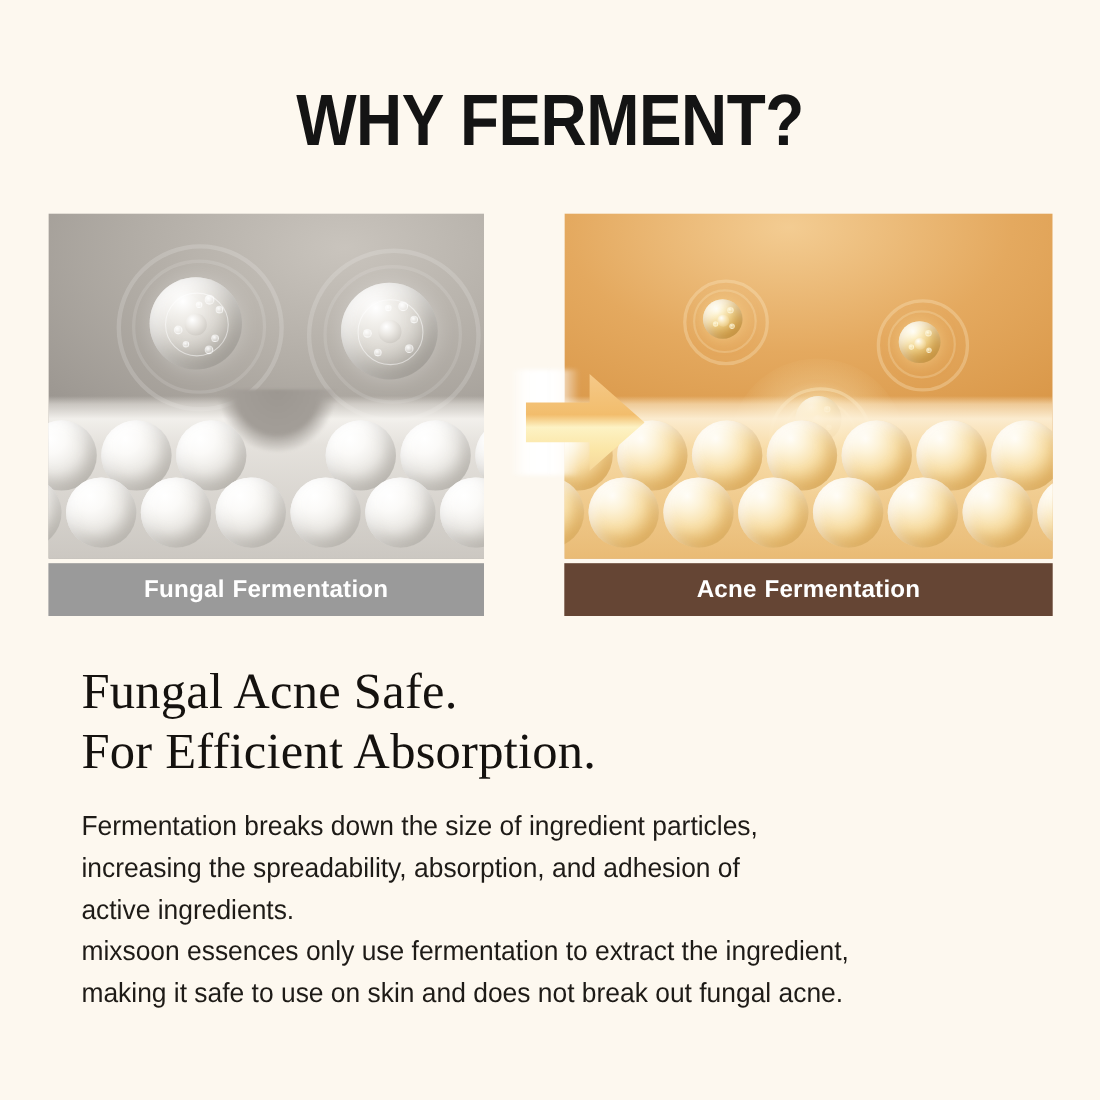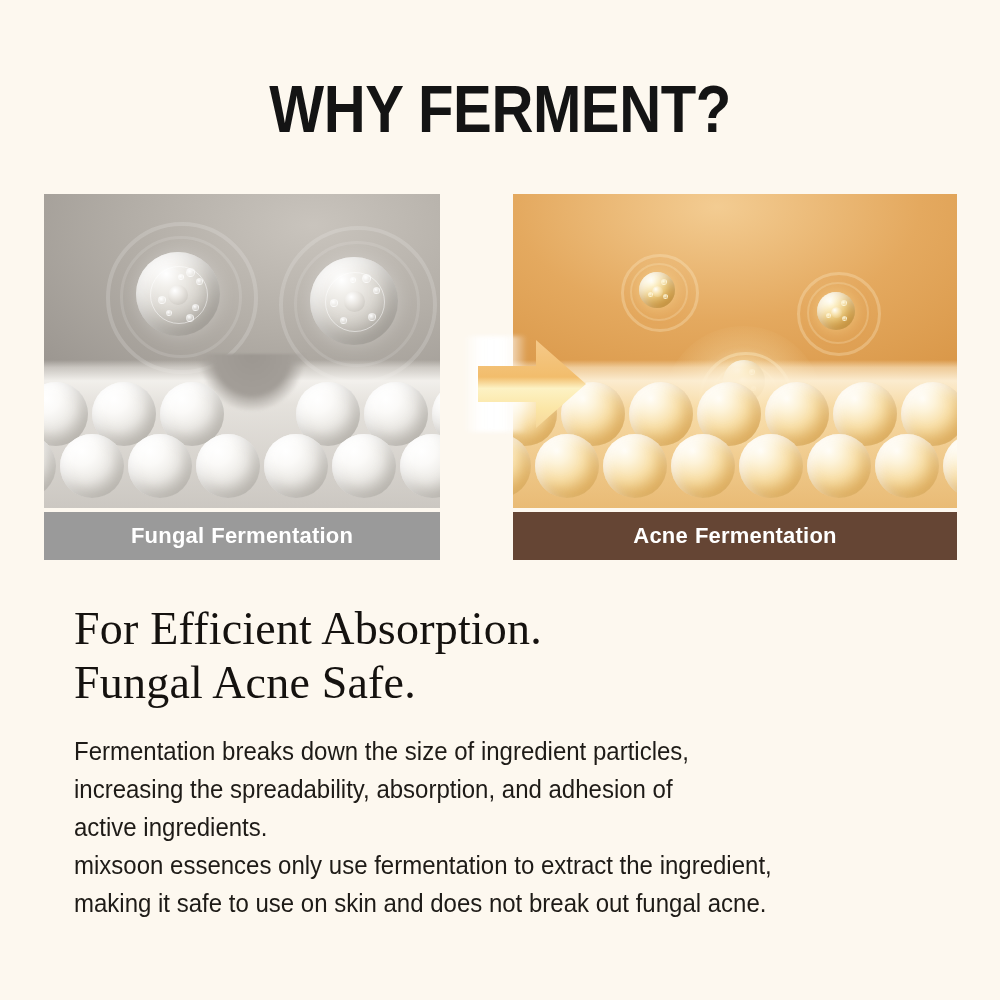--- a/index.html
+++ b/index.html
@@ -443,22 +443,22 @@
       <span class="label-strong">Fungal</span>
       <span class="label-light">Fermentation</span>
     </div>
     <div class="label-bar right">
       <span class="label-strong">Acne</span>
       <span class="label-light">Fermentation</span>
     </div>
   </div>
 
   <div class="headline">
+    <div>Fungal Acne Safe.</div>
     <div>For Efficient Absorption.</div>
-    <div>Fungal Acne Safe.</div>
   </div>
 
   <div class="body-copy">
     <div class="line">Fermentation breaks down the size of ingredient particles,</div>
     <div class="line">increasing the spreadability, absorption, and adhesion of</div>
     <div class="line">active ingredients.</div>
     <div class="line">mixsoon essences only use fermentation to extract the ingredient,</div>
     <div class="line">making it safe to use on skin and does not break out fungal acne.</div>
   </div>
 

